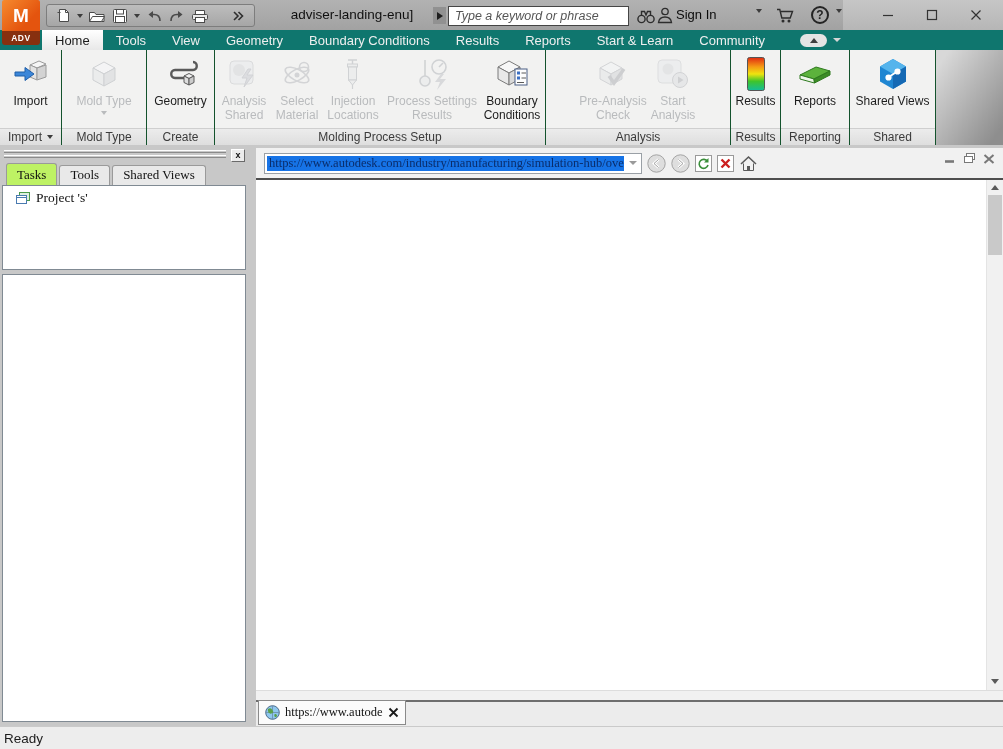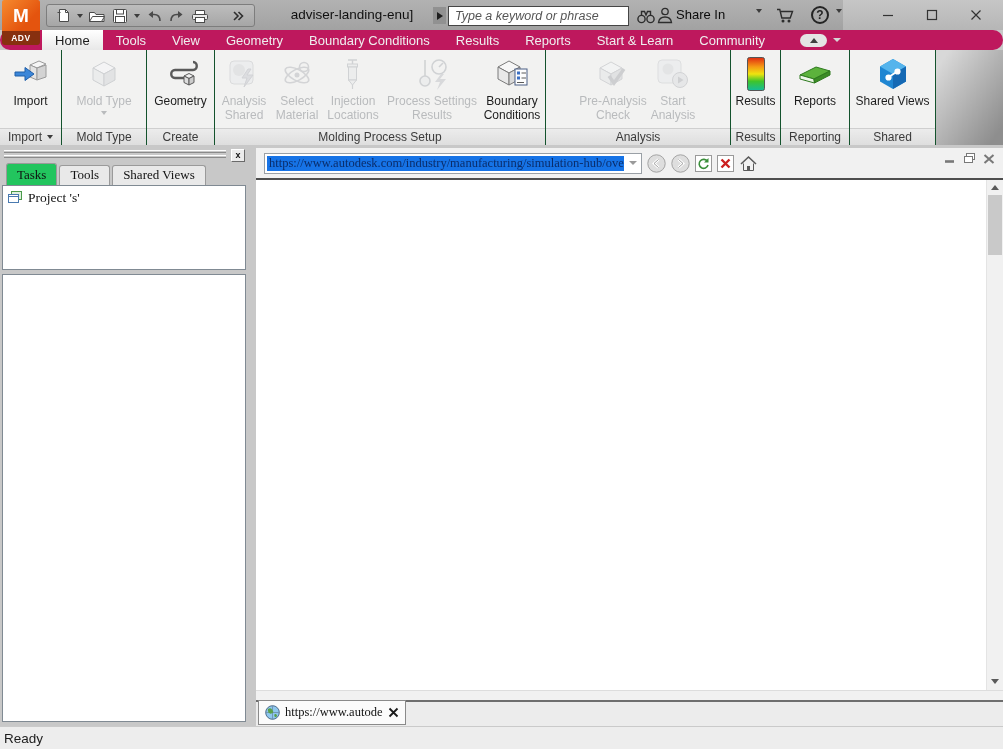--- a/index.html
+++ b/index.html
@@ -45,22 +45,22 @@
   .search-input::placeholder { color:#555; font-style:italic; }
 
   .tb-ico { position:absolute; top:7px; cursor:pointer; }
   .signin-lbl { position:absolute; left:676px; top:0; height:30px; line-height:30px;
     font-size:13px; color:#0b0b0b; cursor:pointer; }
   .help-circle { position:absolute; left:811px; top:6px; width:18px; height:18px; border-radius:50%;
     border:2px solid #242424; color:#242424; font-size:12px; font-weight:bold;
     display:flex; align-items:center; justify-content:center; cursor:pointer; }
 
   
-  .menurow { position:absolute; left:0; top:30px; width:1003px; height:20px; background:#be185d;
-    display:flex; align-items:stretch; padding-left:42px;border-radius:10px; }
+  .menurow { position:absolute; left:0; top:30px; width:1003px; height:20px; background:#0f766e;
+    display:flex; align-items:stretch; padding-left:42px; }
   .mtab { display:flex; align-items:center; padding:0 13px; color:#efefef; font-size:13px; cursor:pointer; white-space:nowrap; }
   .mtab.active { background:linear-gradient(#ffffff,#e8e8e8); color:#1a1a1a; }
   .collapse-pill { margin-left:22px; align-self:center; width:27px; height:13px; border-radius:7px;
     background:#e4e4e4; display:flex; align-items:center; justify-content:center; cursor:pointer; }
   .pill-up { width:0; height:0; border-left:4px solid transparent; border-right:4px solid transparent;
     border-bottom:5px solid #3f3f3f; }
   .pill-caret { margin-left:6px; align-self:center; width:0; height:0;
     border-left:4px solid transparent; border-right:4px solid transparent; border-top:4.5px solid #d6d6d6; cursor:pointer; }
 
   
@@ -84,26 +84,26 @@
   .sidebar { position:absolute; left:2px; top:148px; width:246px; height:574px; }
   .sb-minibar { height:16px; position:relative; padding:2px 22px 0 2px; }
   .grip { height:3px; border-top:1px solid #fdfdfd; border-bottom:1px solid #8a8a8a; margin-bottom:2px; }
   .sb-close { position:absolute; right:3px; top:1px; width:14px; height:13px; background:#ececec;
     border:1px solid; border-color:#fff #6a6a6a #6a6a6a #fff; font-size:9px; font-weight:bold;
     line-height:10px; text-align:center; color:#111; cursor:pointer; }
   .sb-tabs { height:21px; display:flex; align-items:flex-end; padding-left:4px;
     font-family:"Liberation Serif",serif; font-size:13px; }
   .sb-tab { padding:1px 10px 2px; border:1px solid #9a9a9a; border-bottom:none;
     border-radius:3px 3px 0 0; background:#e9e9e9; margin-right:2px; color:#111; cursor:pointer; white-space:nowrap; }
-  .sb-tab.active { background:#22c55e; padding-top:3px; position:relative; z-index:2; }
+  .sb-tab.active { background:#bef264; padding-top:3px; position:relative; z-index:2; }
   .sb-panel1 { position:absolute; top:37px; left:0; width:244px; height:85px; background:#fff;
     border:1px solid #808a93; }
   .sb-panel2 { position:absolute; top:126px; left:0; width:244px; bottom:0; background:#fff;
     border:1px solid #808a93; }
-  .tree-item { display:flex; gap:5px; padding:4px 2px 0 4px;
+  .tree-item { display:flex; align-items:center; gap:5px; padding:4px 2px 0 12px;
     font-family:"Liberation Serif",serif; font-size:13.5px; color:#111; cursor:pointer; }
 
   
   .browser { position:absolute; left:256px; top:148px; width:747px; bottom:23px; }
   .br-toolbar { position:relative; height:32px; background:#f1f1f1; border-bottom:2px solid #4e4e4e;
     display:flex; align-items:center; padding-left:8px; gap:5px; }
   .addr { width:378px; height:21px; border:1px solid #9aa0a6; background:#fff; display:flex; align-items:center; cursor:text; }
   .addr-text { flex:1; font-family:"Liberation Serif",serif; font-size:12.5px; color:#0a2d6b;
     background:#1673e6; margin:2px 1px 2px 2px; padding:0 2px; white-space:nowrap; overflow:hidden; height:15px; line-height:15px; }
   .addr-drop { width:16px; height:100%; display:flex; align-items:center; justify-content:center; cursor:pointer; }
@@ -231,21 +231,21 @@
         <circle cx="14.5" cy="11" r="3.6" fill="none" stroke="#2d2d2d" stroke-width="1.4"></circle>
         <path d="M5.5 7.5v-4h3l1.5 3.5 1.5-3.5h3v4" fill="none" stroke="#2d2d2d" stroke-width="1.4"></path>
       </svg>
   </div>
   <div class="tb-ico" style="left:657px; top:6px;">
     <svg width="16" height="18" viewBox="0 0 16 18">
         <circle cx="8" cy="5.5" r="3.2" fill="none" stroke="#2d2d2d" stroke-width="1.3"></circle>
         <path d="M1.5 16.5c.5-4 3-5.5 6.5-5.5s6 1.5 6.5 5.5z" fill="none" stroke="#2d2d2d" stroke-width="1.3"></path>
       </svg>
   </div>
-  <div class="signin-lbl">Share In</div>
+  <div class="signin-lbl">Sign In</div>
   <div class="tb-ico" style="left:756px; top:13px;">
     <span class="caret-dn"></span>
   </div>
   <div class="tb-ico" style="left:776px; top:7px;">
     <svg width="20" height="17" viewBox="0 0 20 17">
         <path d="M1 2.5h2.8l2 8.5h8.4l2.3-6.5H5" fill="none" stroke="#2d2d2d" stroke-width="1.4"></path>
         <circle cx="7" cy="14" r="1.5" fill="#2d2d2d"></circle>
         <circle cx="13" cy="14" r="1.5" fill="#2d2d2d"></circle>
       </svg>
   </div>

